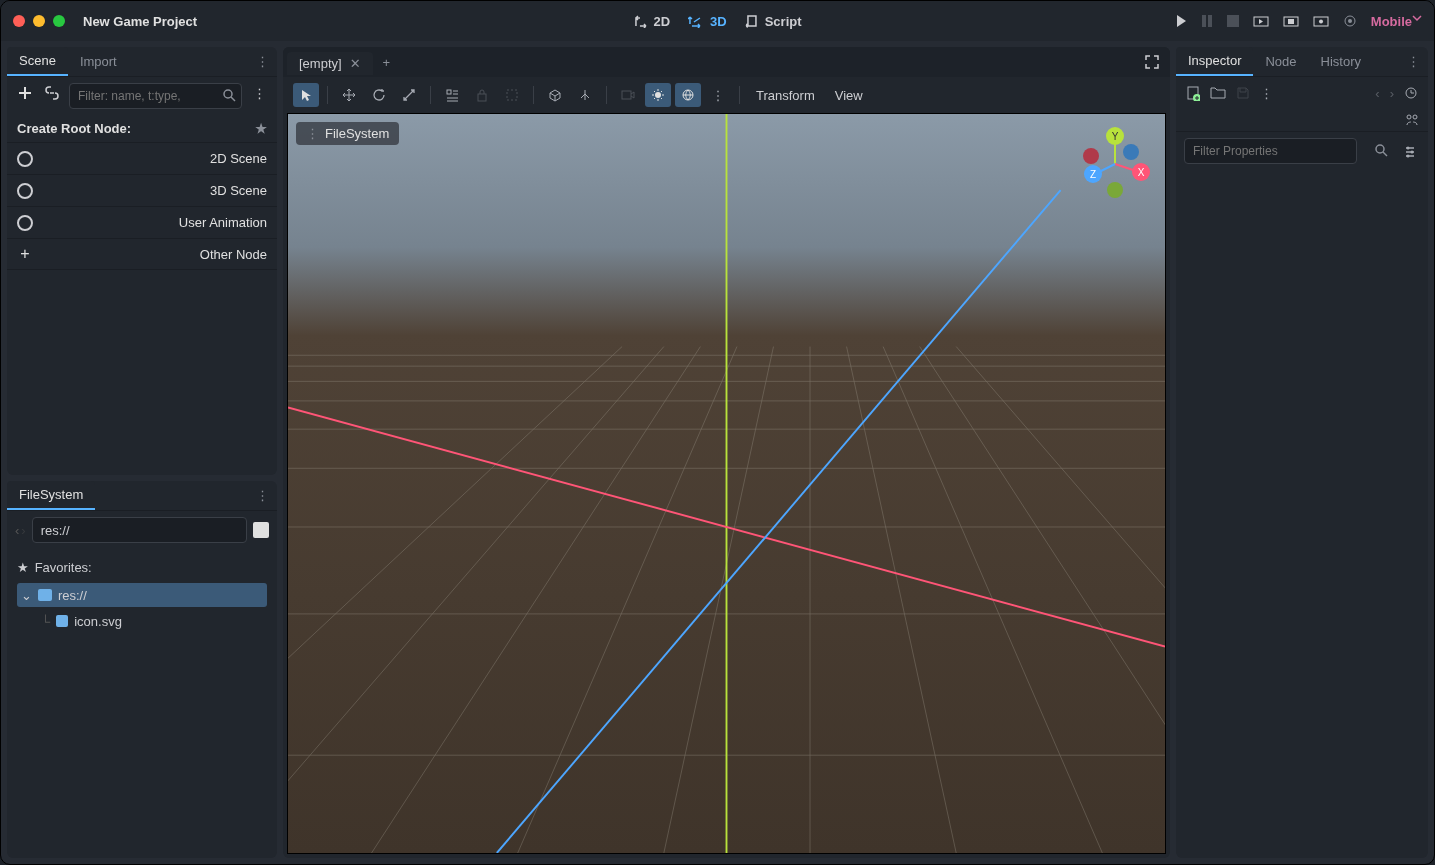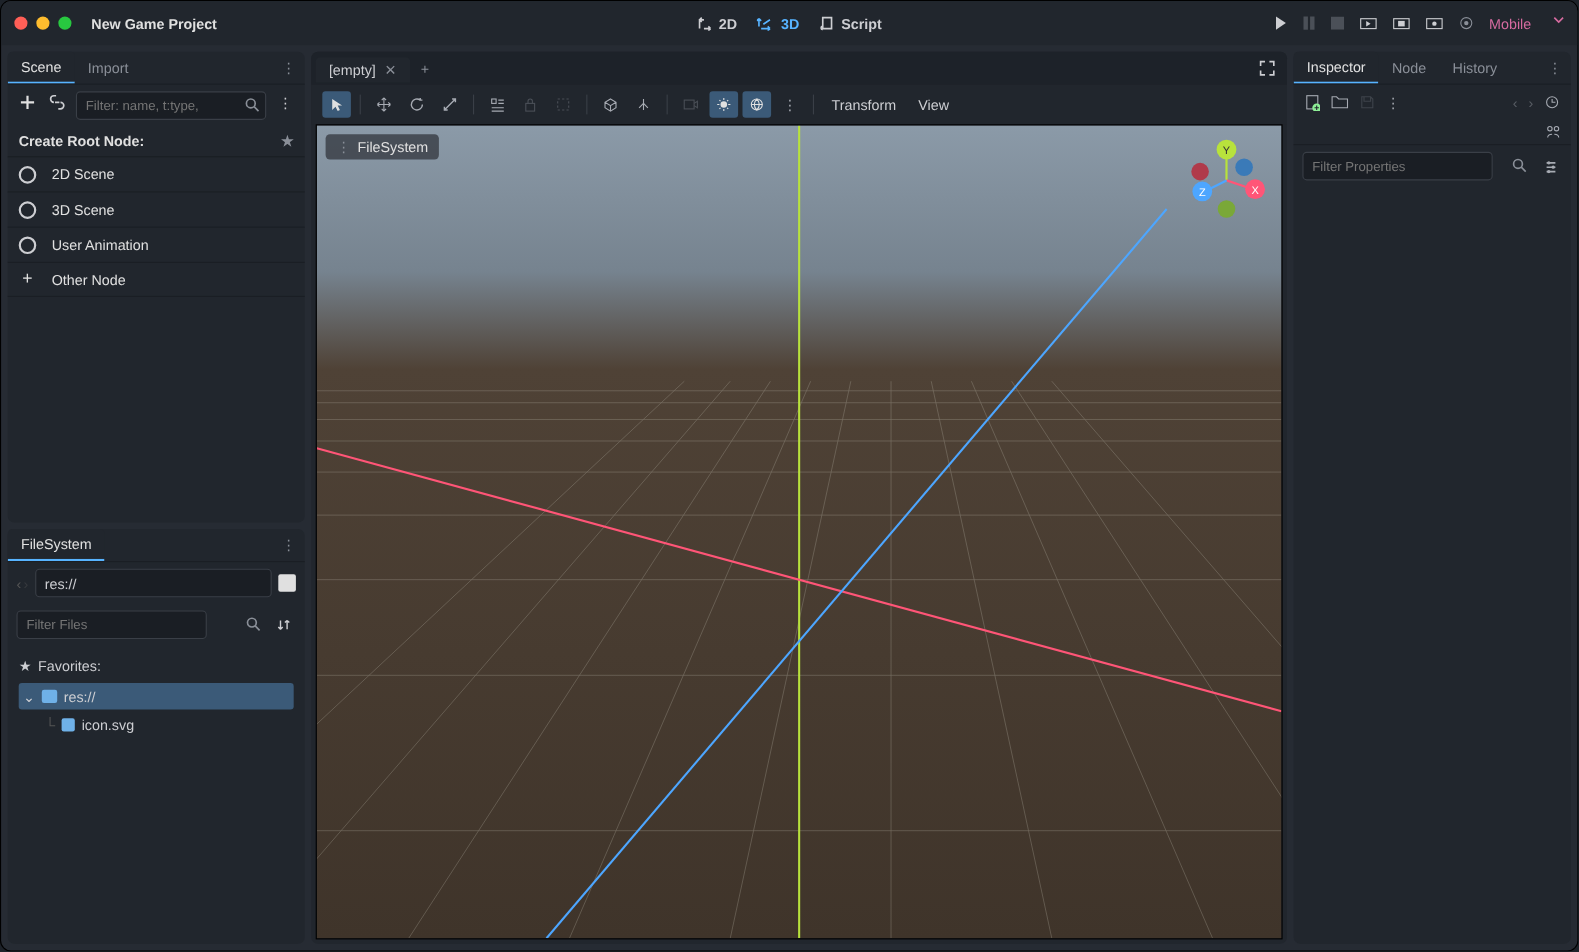--- a/index.html
+++ b/index.html
@@ -10,21 +10,21 @@
 .titlebar { height: 40px; display: flex; align-items: center; padding: 0 12px; background: #21262d; }
 .traffic { display: flex; gap: 8px; margin-right: 18px; }
 .tl { width: 12px; height: 12px; border-radius: 50%; }
 .tl.r{background:#ff5f57}.tl.y{background:#febc2e}.tl.g{background:#28c840}
 .title { font-weight: 600; color: #e0e0e0; }
 .topcenter { position:absolute; left:50%; transform:translateX(-50%); display:flex; align-items:center; gap:18px; font-weight:600;}
 .topcenter .item{display:flex;align-items:center;gap:6px;color:#cdced2;cursor:pointer}
 .topcenter .item.active{color:#57b3ff}
 .topright{margin-left:auto;display:flex;align-items:center;gap:14px}
 .topright .ic{color:#8a8f98;cursor:pointer}
-.mobile{color:#d66ba0;font-weight:400;display:flex;align-items:flex-start;gap:20px}
+.mobile{color:#d66ba0;font-weight:700;display:flex;align-items:flex-start;gap:0}
 
 
 .body{flex:1;display:flex;gap:0;padding:6px;min-height:0}
 .panel{background:#21262d;border-radius:6px;display:flex;flex-direction:column;min-height:0}
 .left{width:270px;display:flex;flex-direction:column;gap:6px;min-height:0}
 .center{flex:1;margin:0 6px;min-height:0}
 .right{width:252px}
 
 
 .tabs{display:flex;align-items:center;border-bottom:1px solid #1a1e24;height:30px}
@@ -37,21 +37,21 @@
 .icbtn{width:20px;height:20px;display:flex;align-items:center;justify-content:center;color:#cdced2;cursor:pointer}
 .input{flex:1;background:#1a1e24;border:1px solid #3a3f47;border-radius:4px;height:26px;padding:0 8px;color:#cdced2;font-size:12px}
 .inpwrap{position:relative;flex:1}
 .inpwrap .sic{position:absolute;right:6px;top:5px;color:#8a8f98}
 .section-h{display:flex;align-items:center;padding:6px 10px;font-weight:600;color:#e0e0e0}
 .section-h .star{margin-left:auto;color:#8a8f98}
 .nodelist{display:flex;flex-direction:column}
 .noderow{display:flex;align-items:center;height:32px;padding:0 10px;gap:14px;cursor:pointer;border-top:1px solid #1a1e24}
 .noderow:last-child{border-bottom:1px solid #1a1e24}
 .noderow .nic{width:16px;height:16px;border-radius:50%;border:2px solid}
-.noderow .lbl{flex:1;text-align:left;color:#e0e0e0}
+.noderow .lbl{flex:1;text-align:right;color:#e0e0e0}
 .blue{border-color:#57b3ff}.red{border-color:#ff7085}.green{border-color:#8eef97}
 .plus{color:#e0e0e0;font-size:16px;width:16px;text-align:center}
 
 
 .fs-head{display:flex;align-items:center;padding:6px 8px;gap:6px}
 .fs-nav{display:flex;gap:2px;color:#555}
 .pathbox{flex:1;background:#1a1e24;border:1px solid #3a3f47;border-radius:4px;height:26px;padding:0 8px;color:#cdced2;display:flex;align-items:center}
 .whitebox{width:16px;height:16px;background:#e0e0e0;border-radius:2px}
 .tree{padding:6px 10px;font-size:13px}
 .treerow{display:flex;align-items:center;gap:6px;height:24px;color:#cdced2}
@@ -230,36 +230,20 @@
         </div>
         <div class="fs-head">
           <div class="fs-nav">
             <span>‹</span>
             <span style="opacity:.4">›</span>
           </div>
           <div class="pathbox">
               <span>res://</span>
             </div>
           <div class="whitebox"></div>
-        </div>
-        <div class="fs-head">
-          <div class="inpwrap">
-            <input class="input" placeholder="Filter Files" style="">
-            <span class="sic">
-                <svg width="14" height="14">
-                  <circle cx="6" cy="6" r="4" stroke="#8a8f98" fill="none" stroke-width="1.5"></circle>
-                  <path d="M9 9 L13 13" stroke="#8a8f98" stroke-width="1.5"></path>
-                </svg>
-              </span>
-          </div>
-          <span class="icbtn">
-              <svg width="14" height="14">
-                <path d="M3 3 v8 M3 11 l-2-2 M3 11 l2-2 M9 11 v-8 M9 3 l-2 2 M9 3 l2 2" stroke="#cdced2" fill="none" stroke-width="1.3"></path>
-              </svg>
-            </span>
         </div>
         <div class="tree">
           <div class="treerow">
               <span>★</span>
               <span>Favorites:</span>
             </div>
           <div class="treerow sel" style="margin-top:4px">
             <span style="color:#cdced2">⌄</span>
             <span class="foldericon"></span>
             <span>res://</span>

